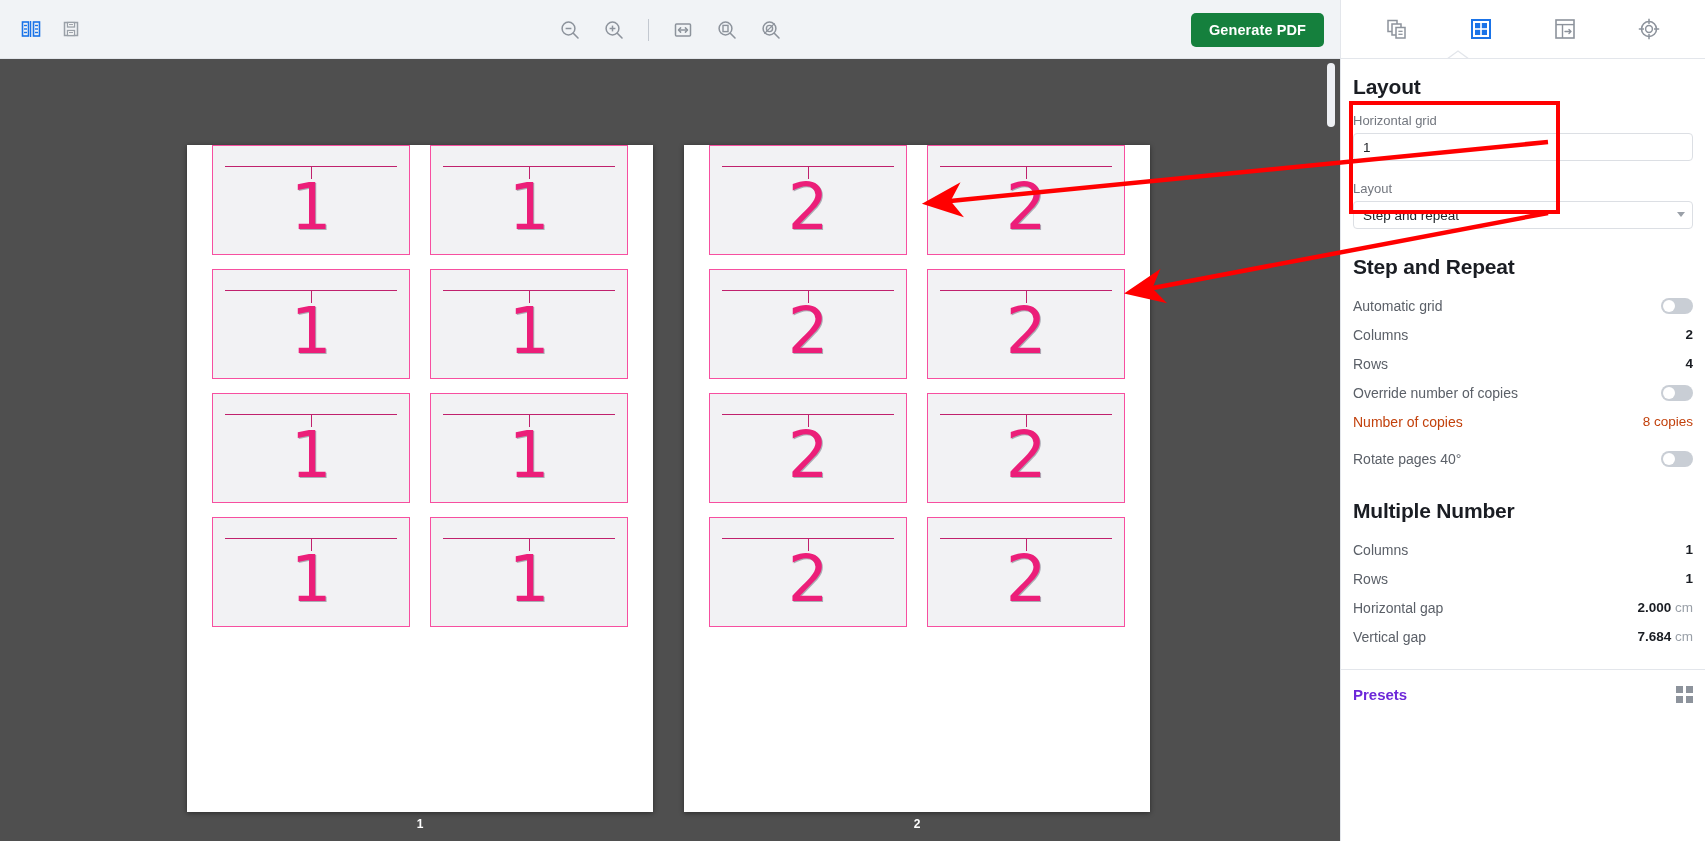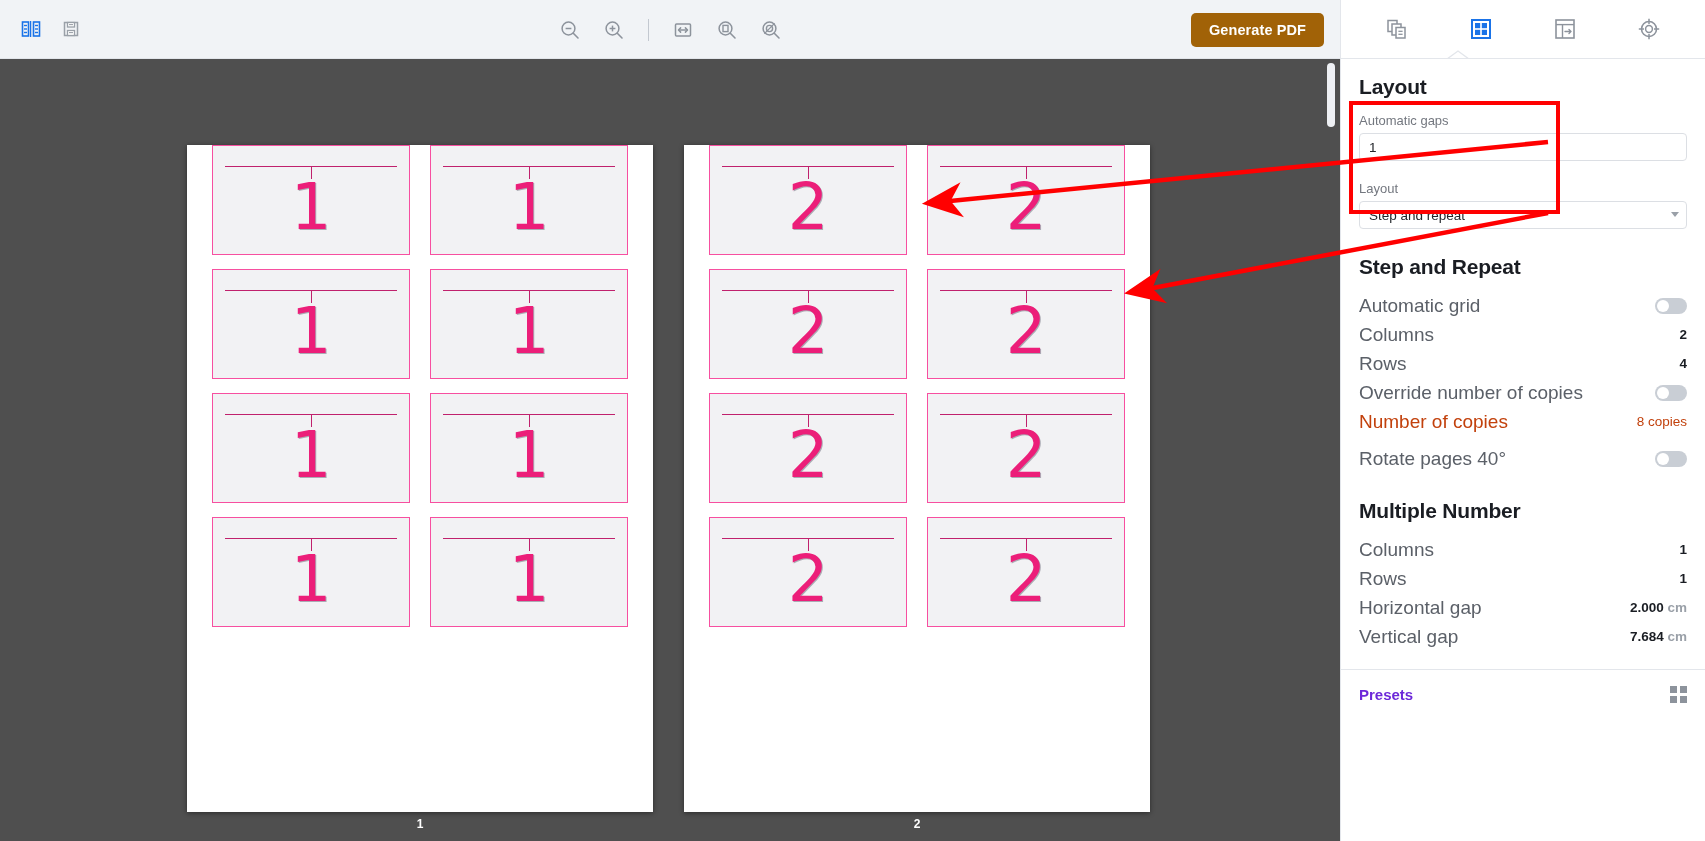--- a/index.html
+++ b/index.html
@@ -31,21 +31,21 @@
   .tb-right { position: absolute; right: 16px; top: 0; height: 59px; display: flex; align-items: center; }
 
   .ticon {
     width: 34px; height: 34px;
     display: flex; align-items: center; justify-content: center;
     border-radius: 4px; cursor: pointer;
   }
   .tb-sep { width: 1px; height: 22px; background: #c3c8d0; margin: 0 7px; }
 
   .gen-pdf {
-    background: #a16207; color: #ffffff;
+    background: #15803d; color: #ffffff;
     font-size: 14.5px; font-weight: bold;
     border: none; border-radius: 5px;
     padding: 9px 18px; cursor: pointer;
     letter-spacing: .1px;
   }
 
   
   .canvas {
     position: relative; width: 1340px; height: 782px;
     background: #4f4f4f; overflow: hidden;
@@ -132,21 +132,21 @@
   }
   .ptab.active svg { color: #1a73e8; }
   .panel-caret {
     position: absolute; left: 0; right: 0; bottom: -1px;
     height: 10px; pointer-events: none;
   }
 
   .panel-body {
     position: relative;
     height: 782px; overflow: hidden;
-    padding: 0 18px;
+    padding: 0 12px;
   }
   .sect-title {
     font-size: 21px; font-weight: bold; color: #1a1d23;
     letter-spacing: -.2px;
   }
   .h-layout { margin-top: 16px; margin-bottom: 14px; }
   .h-sr { margin-top: 26px; margin-bottom: 12px; }
   .h-mc { margin-top: 26px; margin-bottom: 12px; }
 
   .field-label {
@@ -178,23 +178,23 @@
     border-left: 4px solid transparent;
     border-right: 4px solid transparent;
     border-top: 5px solid #9aa0a8;
     pointer-events: none;
   }
 
   .row {
     display: flex; align-items: center; justify-content: space-between;
     height: 29px;
   }
-  .row .k { font-size: 19px; color: #5b6068; text-align: right; }
+  .row .k { font-size: 14px; color: #5b6068; text-align: right; }
   .row .v { font-size: 13.5px; color: #1a1d23; font-weight: bold; }
-  .row .v .unit { color: #9aa0a8; font-weight: bold; }
+  .row .v .unit { color: #9aa0a8; font-weight: normal; }
   .row.dim .k, .row.dim .v { color: #c2410c; font-weight: normal; }
 
   .toggle {
     width: 32px; height: 16px; border-radius: 8px;
     background: #c9ced5; position: relative; cursor: pointer;
   }
   .toggle .knob {
     position: absolute; left: 2px; top: 2px;
     width: 12px; height: 12px; border-radius: 50%;
     background: #ffffff;
@@ -448,21 +448,21 @@
       <svg class="panel-caret" viewBox="0 0 365 10" preserveAspectRatio="none">
         <path d="M106 10 L117 2 L128 10" fill="none" stroke="#e3e6eb" stroke-width="1.4"></path>
       </svg>
     </div>
 
     <div class="panel-body">
 
       <div class="sect-title h-layout">Layout</div>
 
       <div>
-        <div class="field-label">Automatic gaps</div>
+        <div class="field-label">Horizontal grid</div>
         <input class="text-input" value="1" style="">
       </div>
       <div class="spacer-8"></div>
       <div class="spacer-8"></div>
       <div>
         <div class="field-label">Layout</div>
         <div class="select-wrap">
           <div class="select-input">
             <span>Step and repeat</span>
           </div>

